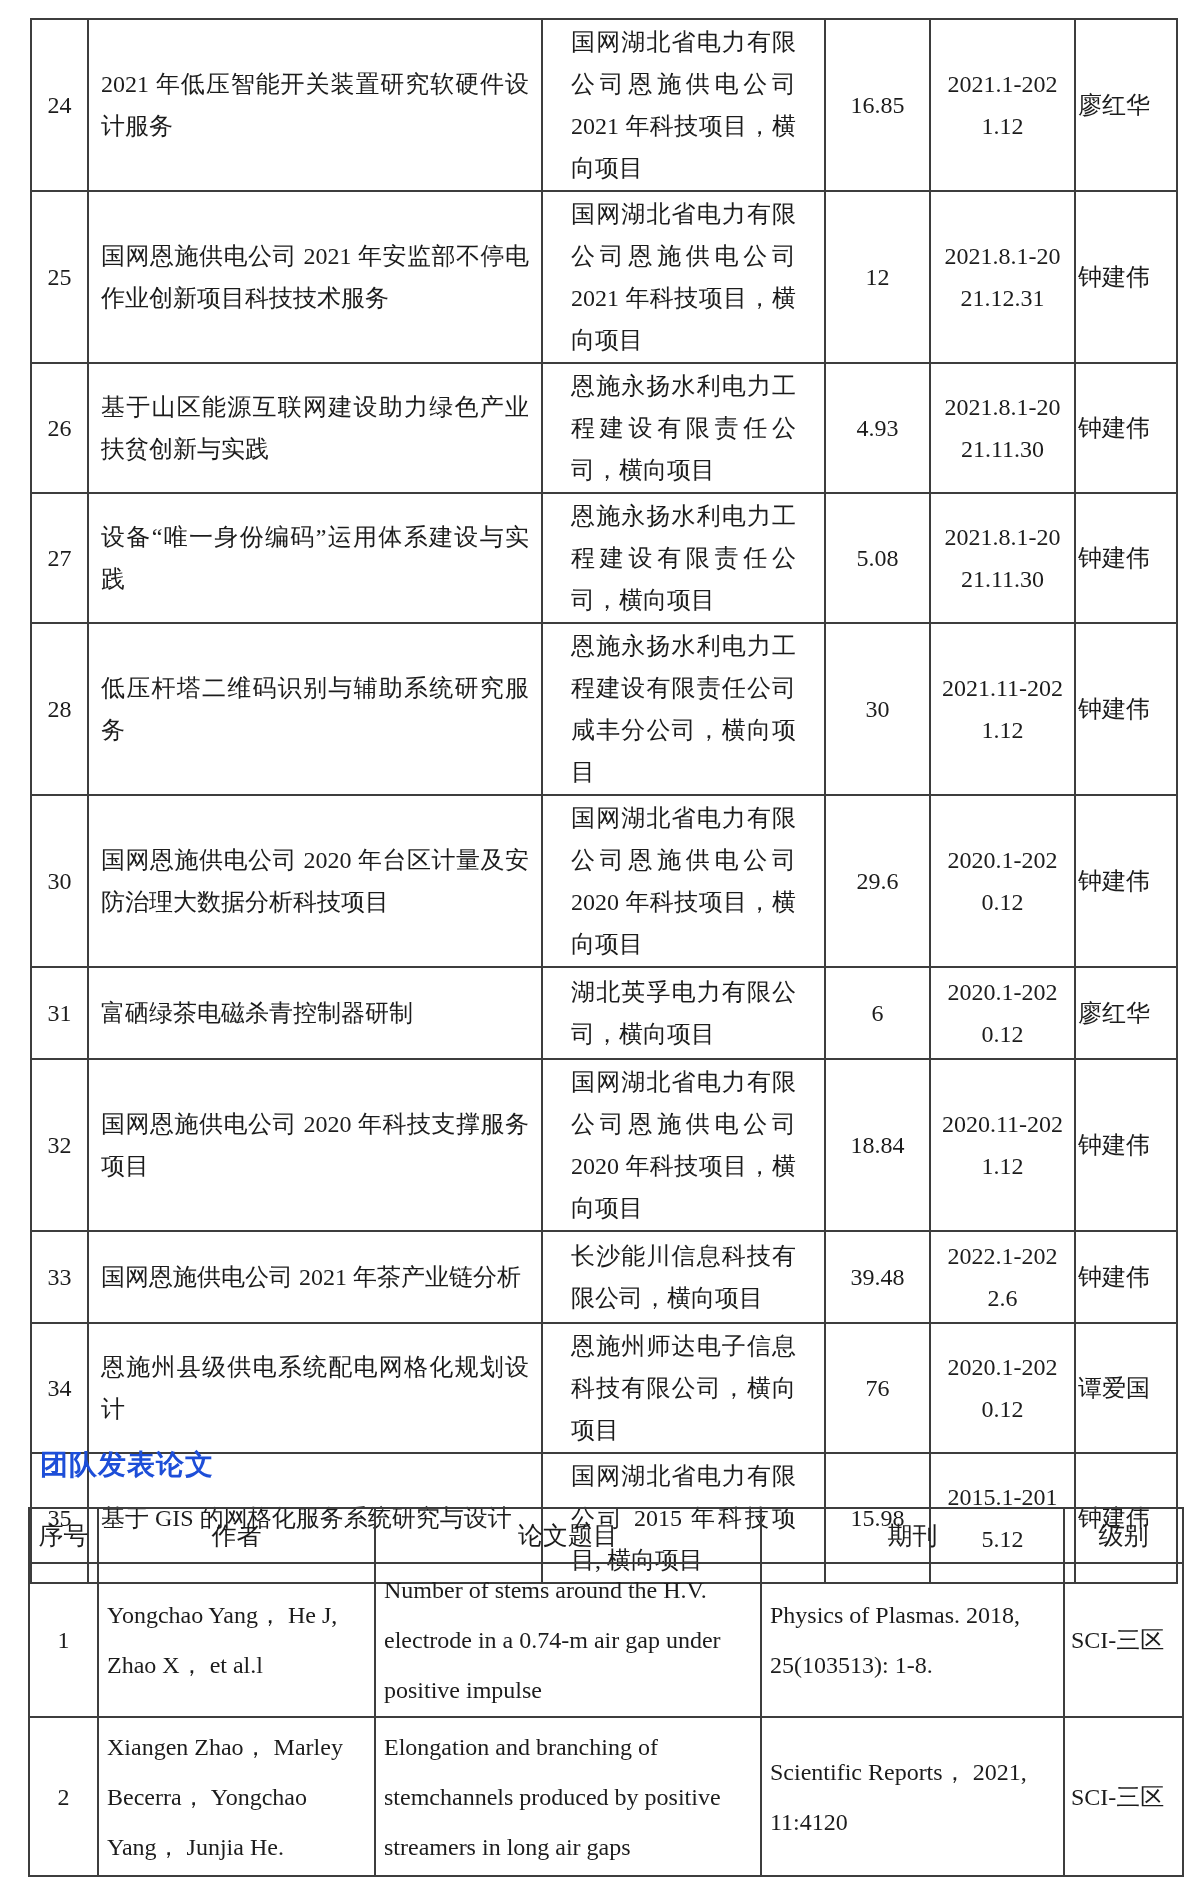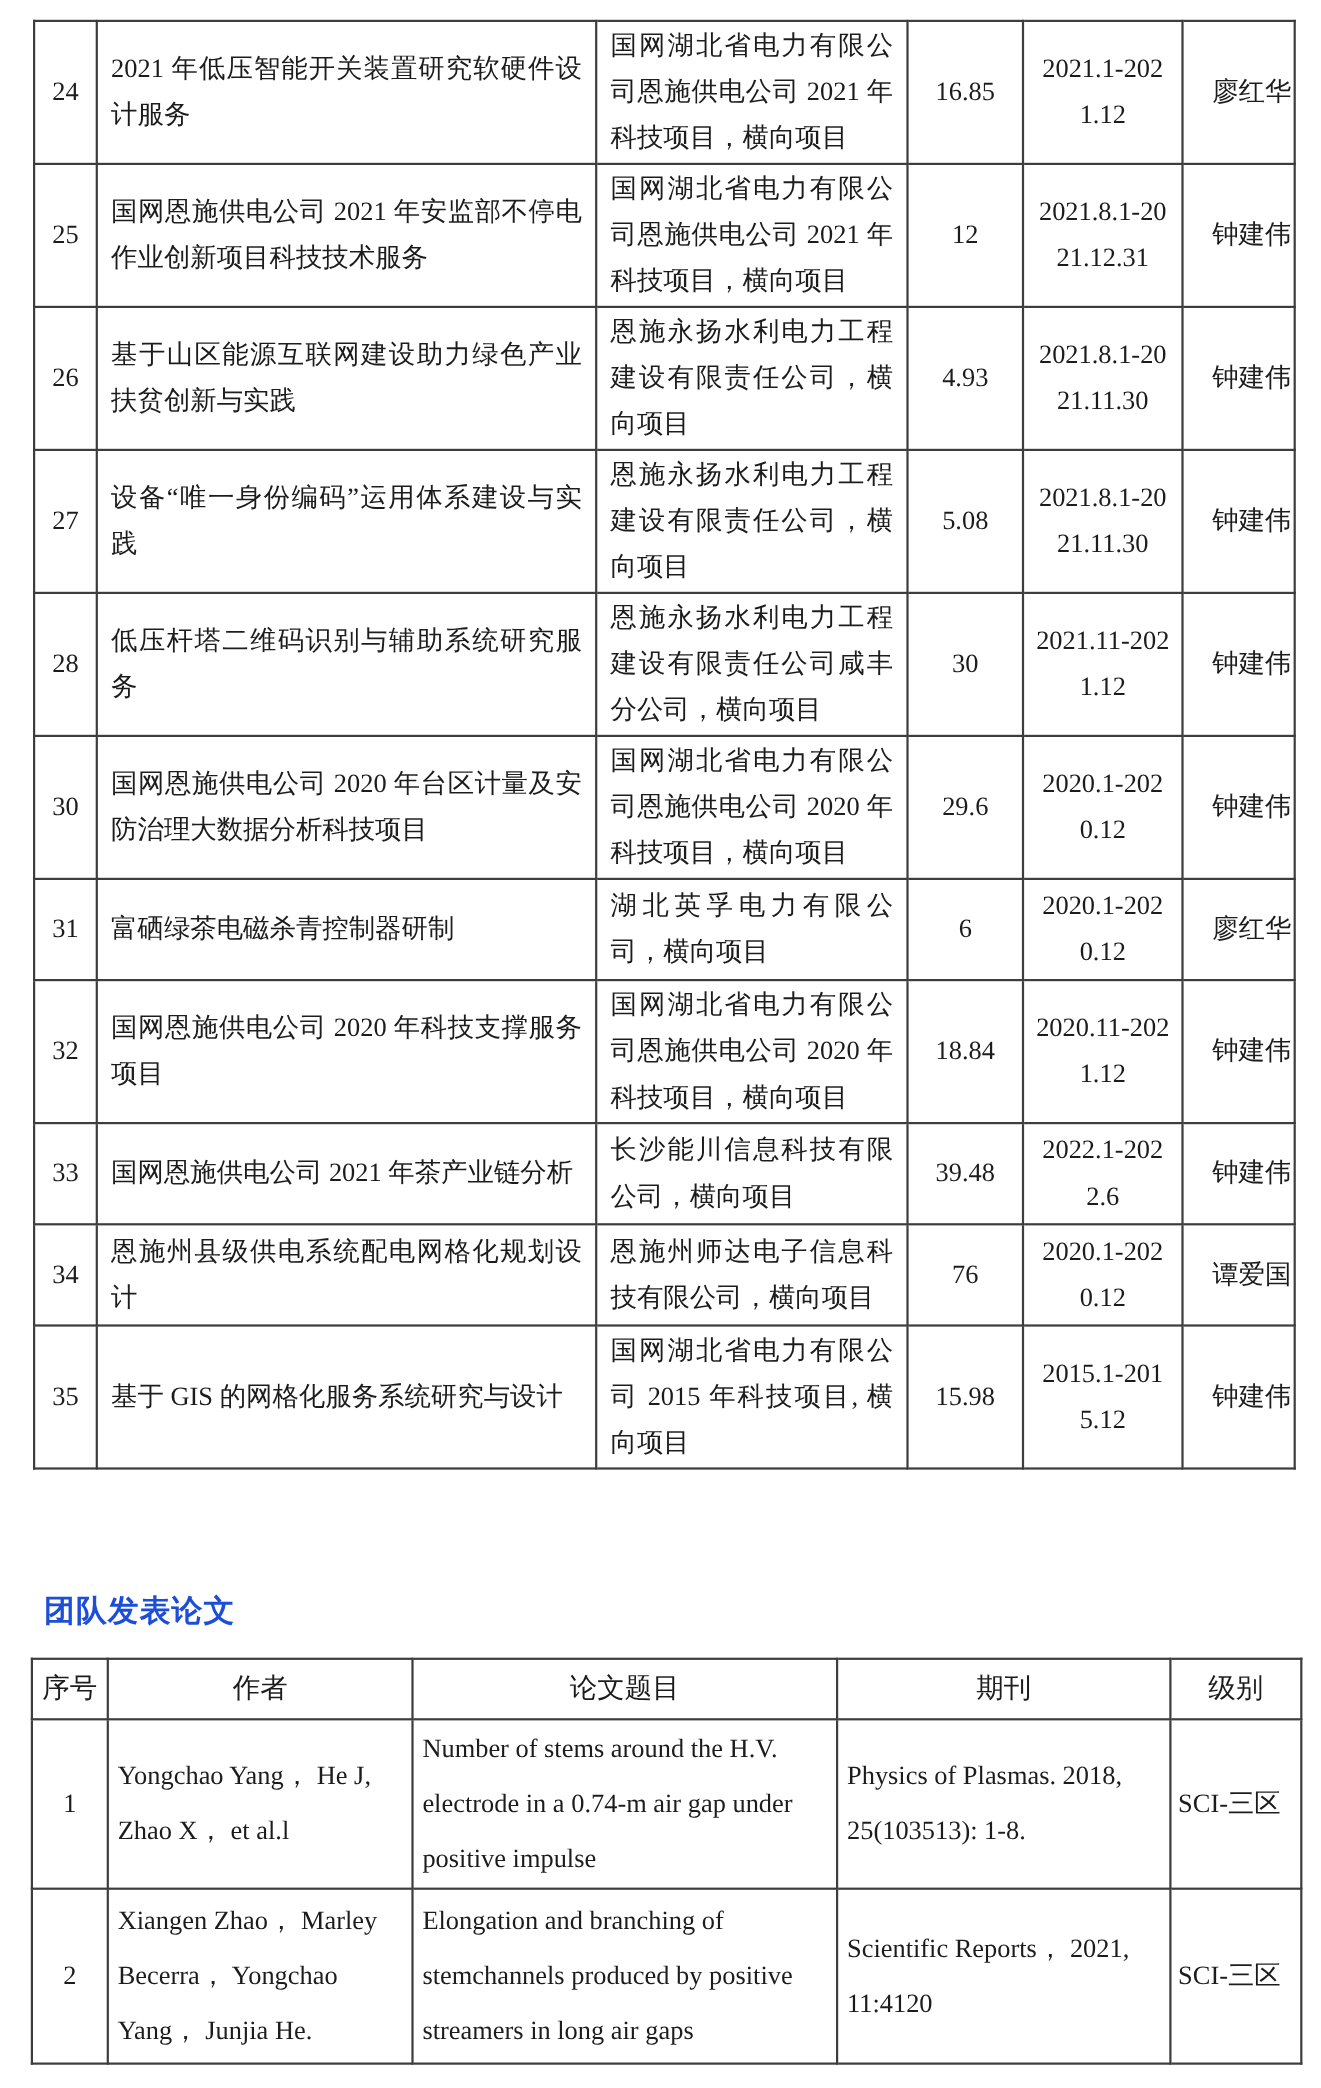--- a/index.html
+++ b/index.html
@@ -17,24 +17,24 @@
     font-size:24px;
     vertical-align:middle;
     overflow:hidden;
   }
 
   
   .projects-table{position:absolute;left:30px;top:18px;width:1147px;}
   .projects-table td{line-height:42px;padding:1px 6px;}
   .projects-table td.c-no{text-align:center;padding:1px 2px;}
   .projects-table td.c-name{text-align:justify;text-justify:inter-character;padding:1px 12px;margin-left:14px;}
-  .projects-table td.c-source{text-align:justify;text-justify:inter-character;padding:1px 12px;}
+  .projects-table td.c-source{text-align:justify;text-justify:inter-character;padding:1px 28px;}
   .projects-table td.c-amount{text-align:center;padding:1px 4px;}
   .projects-table td.c-period{text-align:center;word-break:break-all;padding:1px 8px;}
-  .projects-table td.c-leader{text-align:right;padding:1px 2px;}
+  .projects-table td.c-leader{text-align:left;padding:1px 2px;}
   tr.h3 td{height:124px;}
   tr.h2 td{height:88px;}
 
   
   .section-heading{
     position:absolute;left:40px;top:1446px;
     font-size:28px;font-weight:bold;color:#1d4ed8;
     letter-spacing:1px;
   }
 

